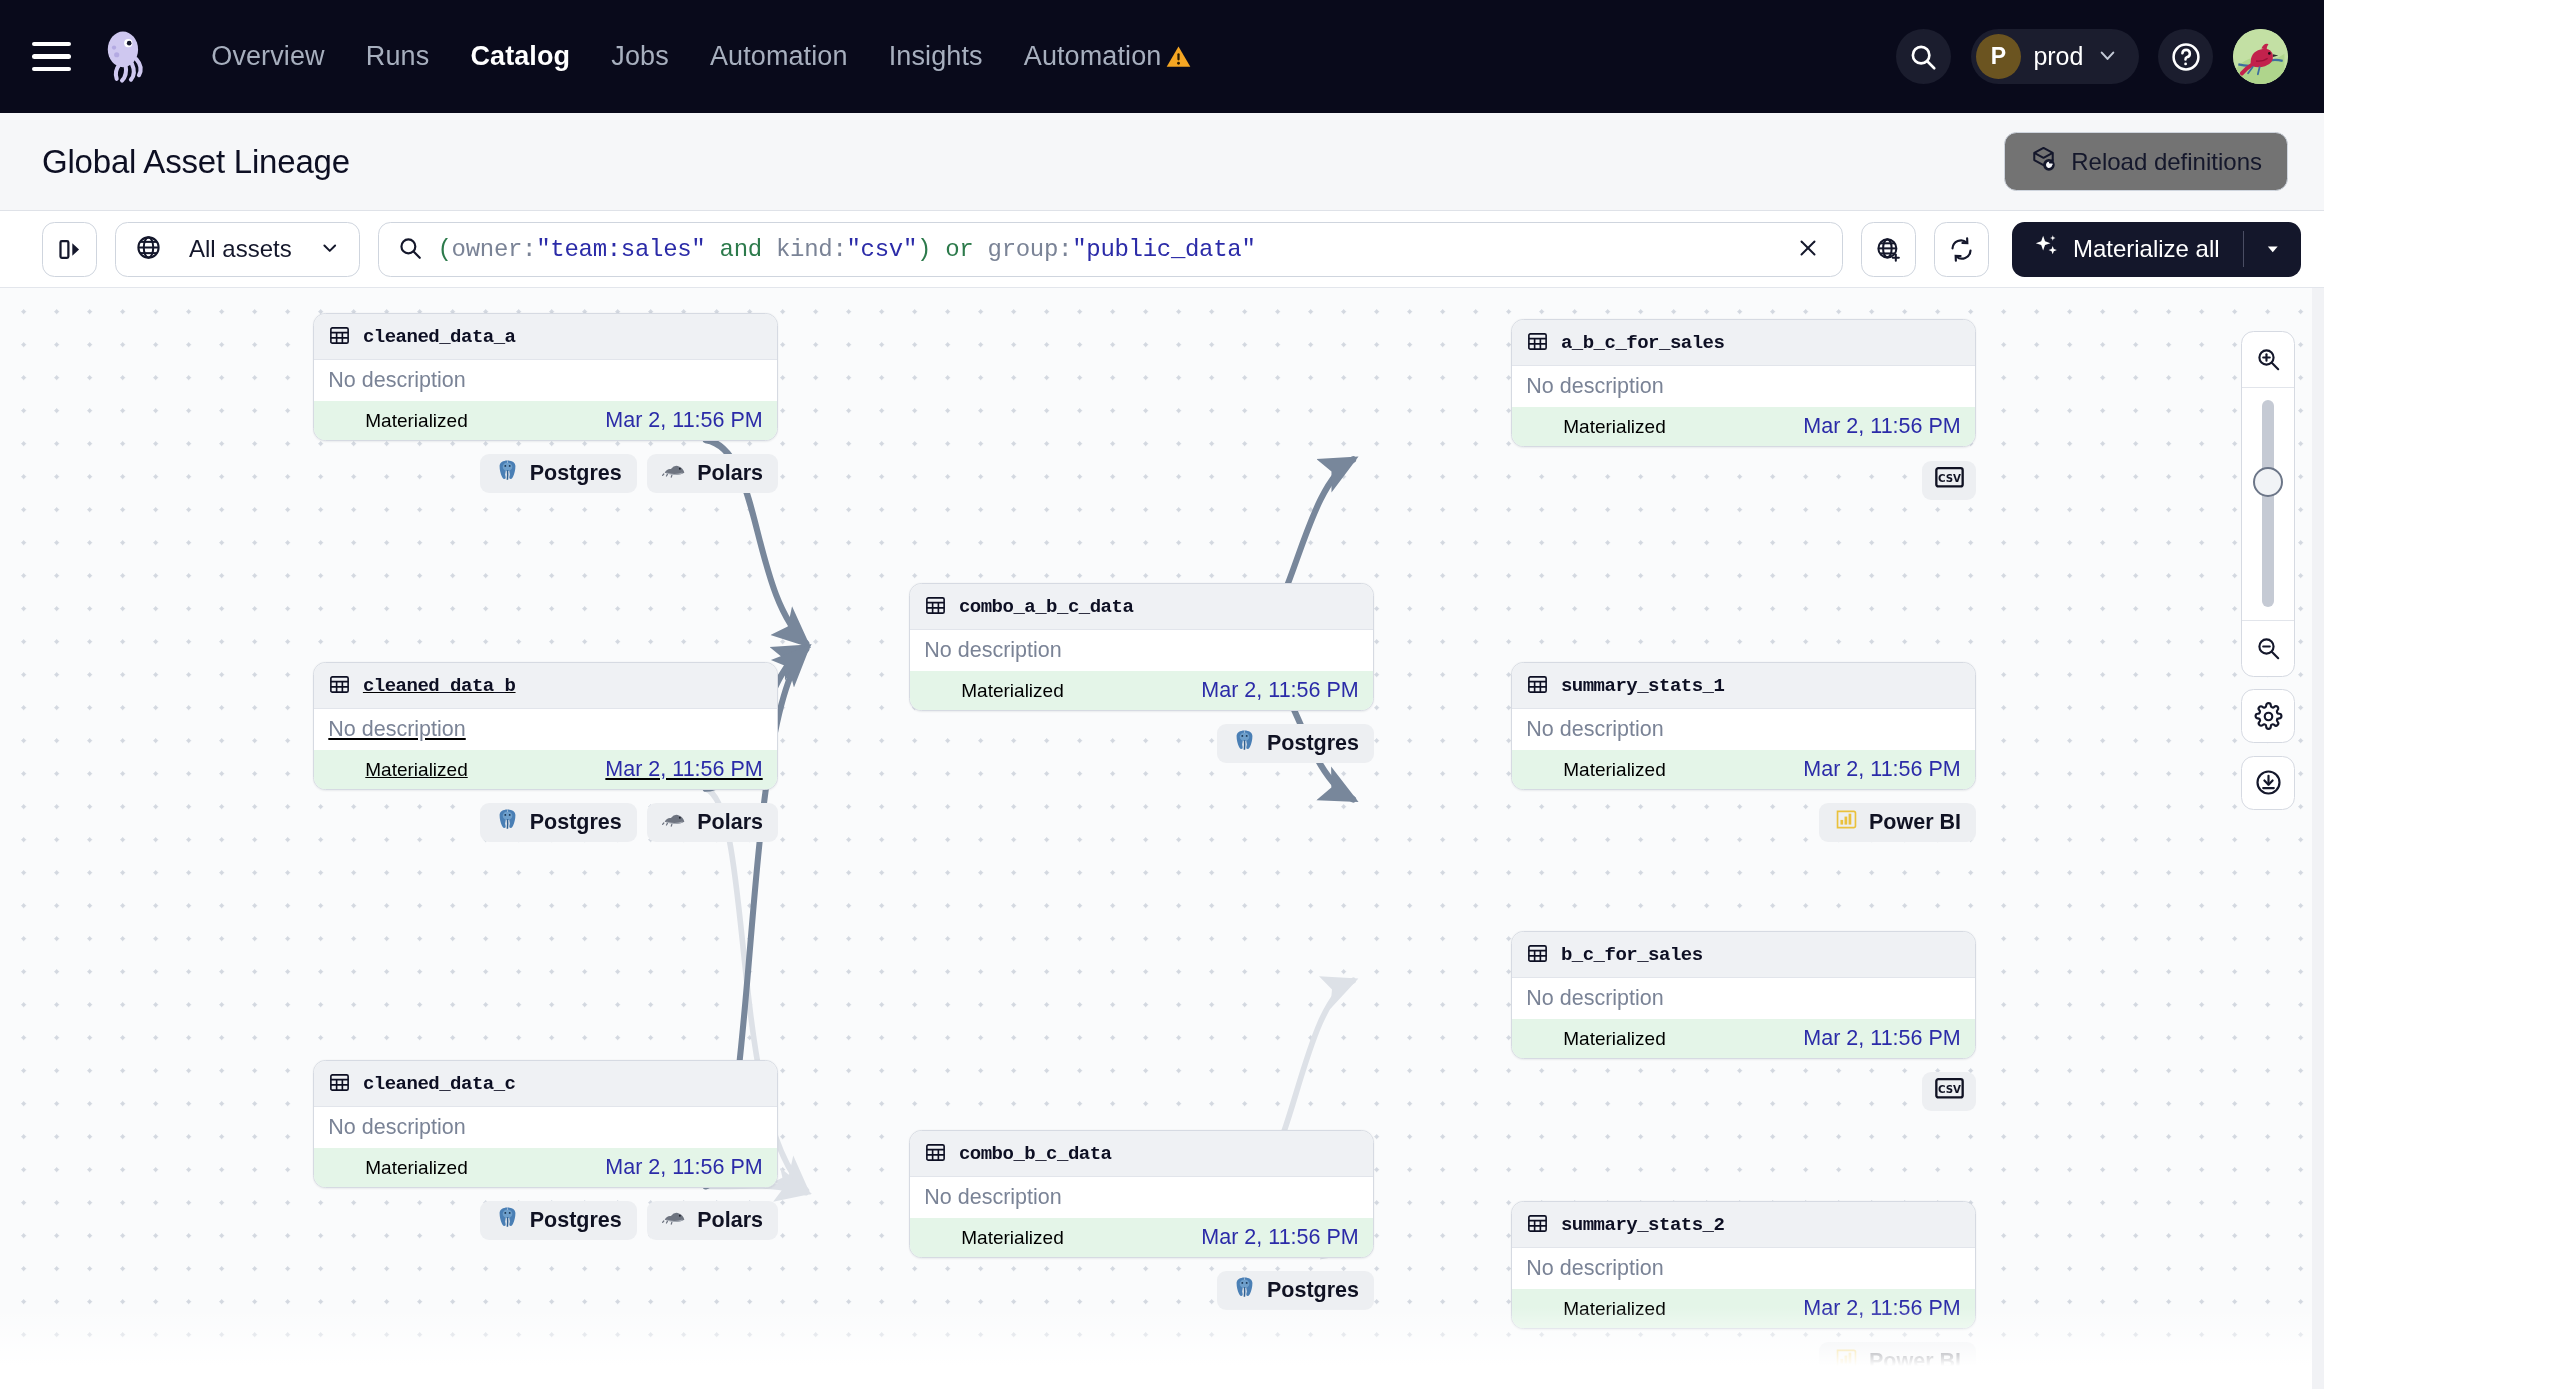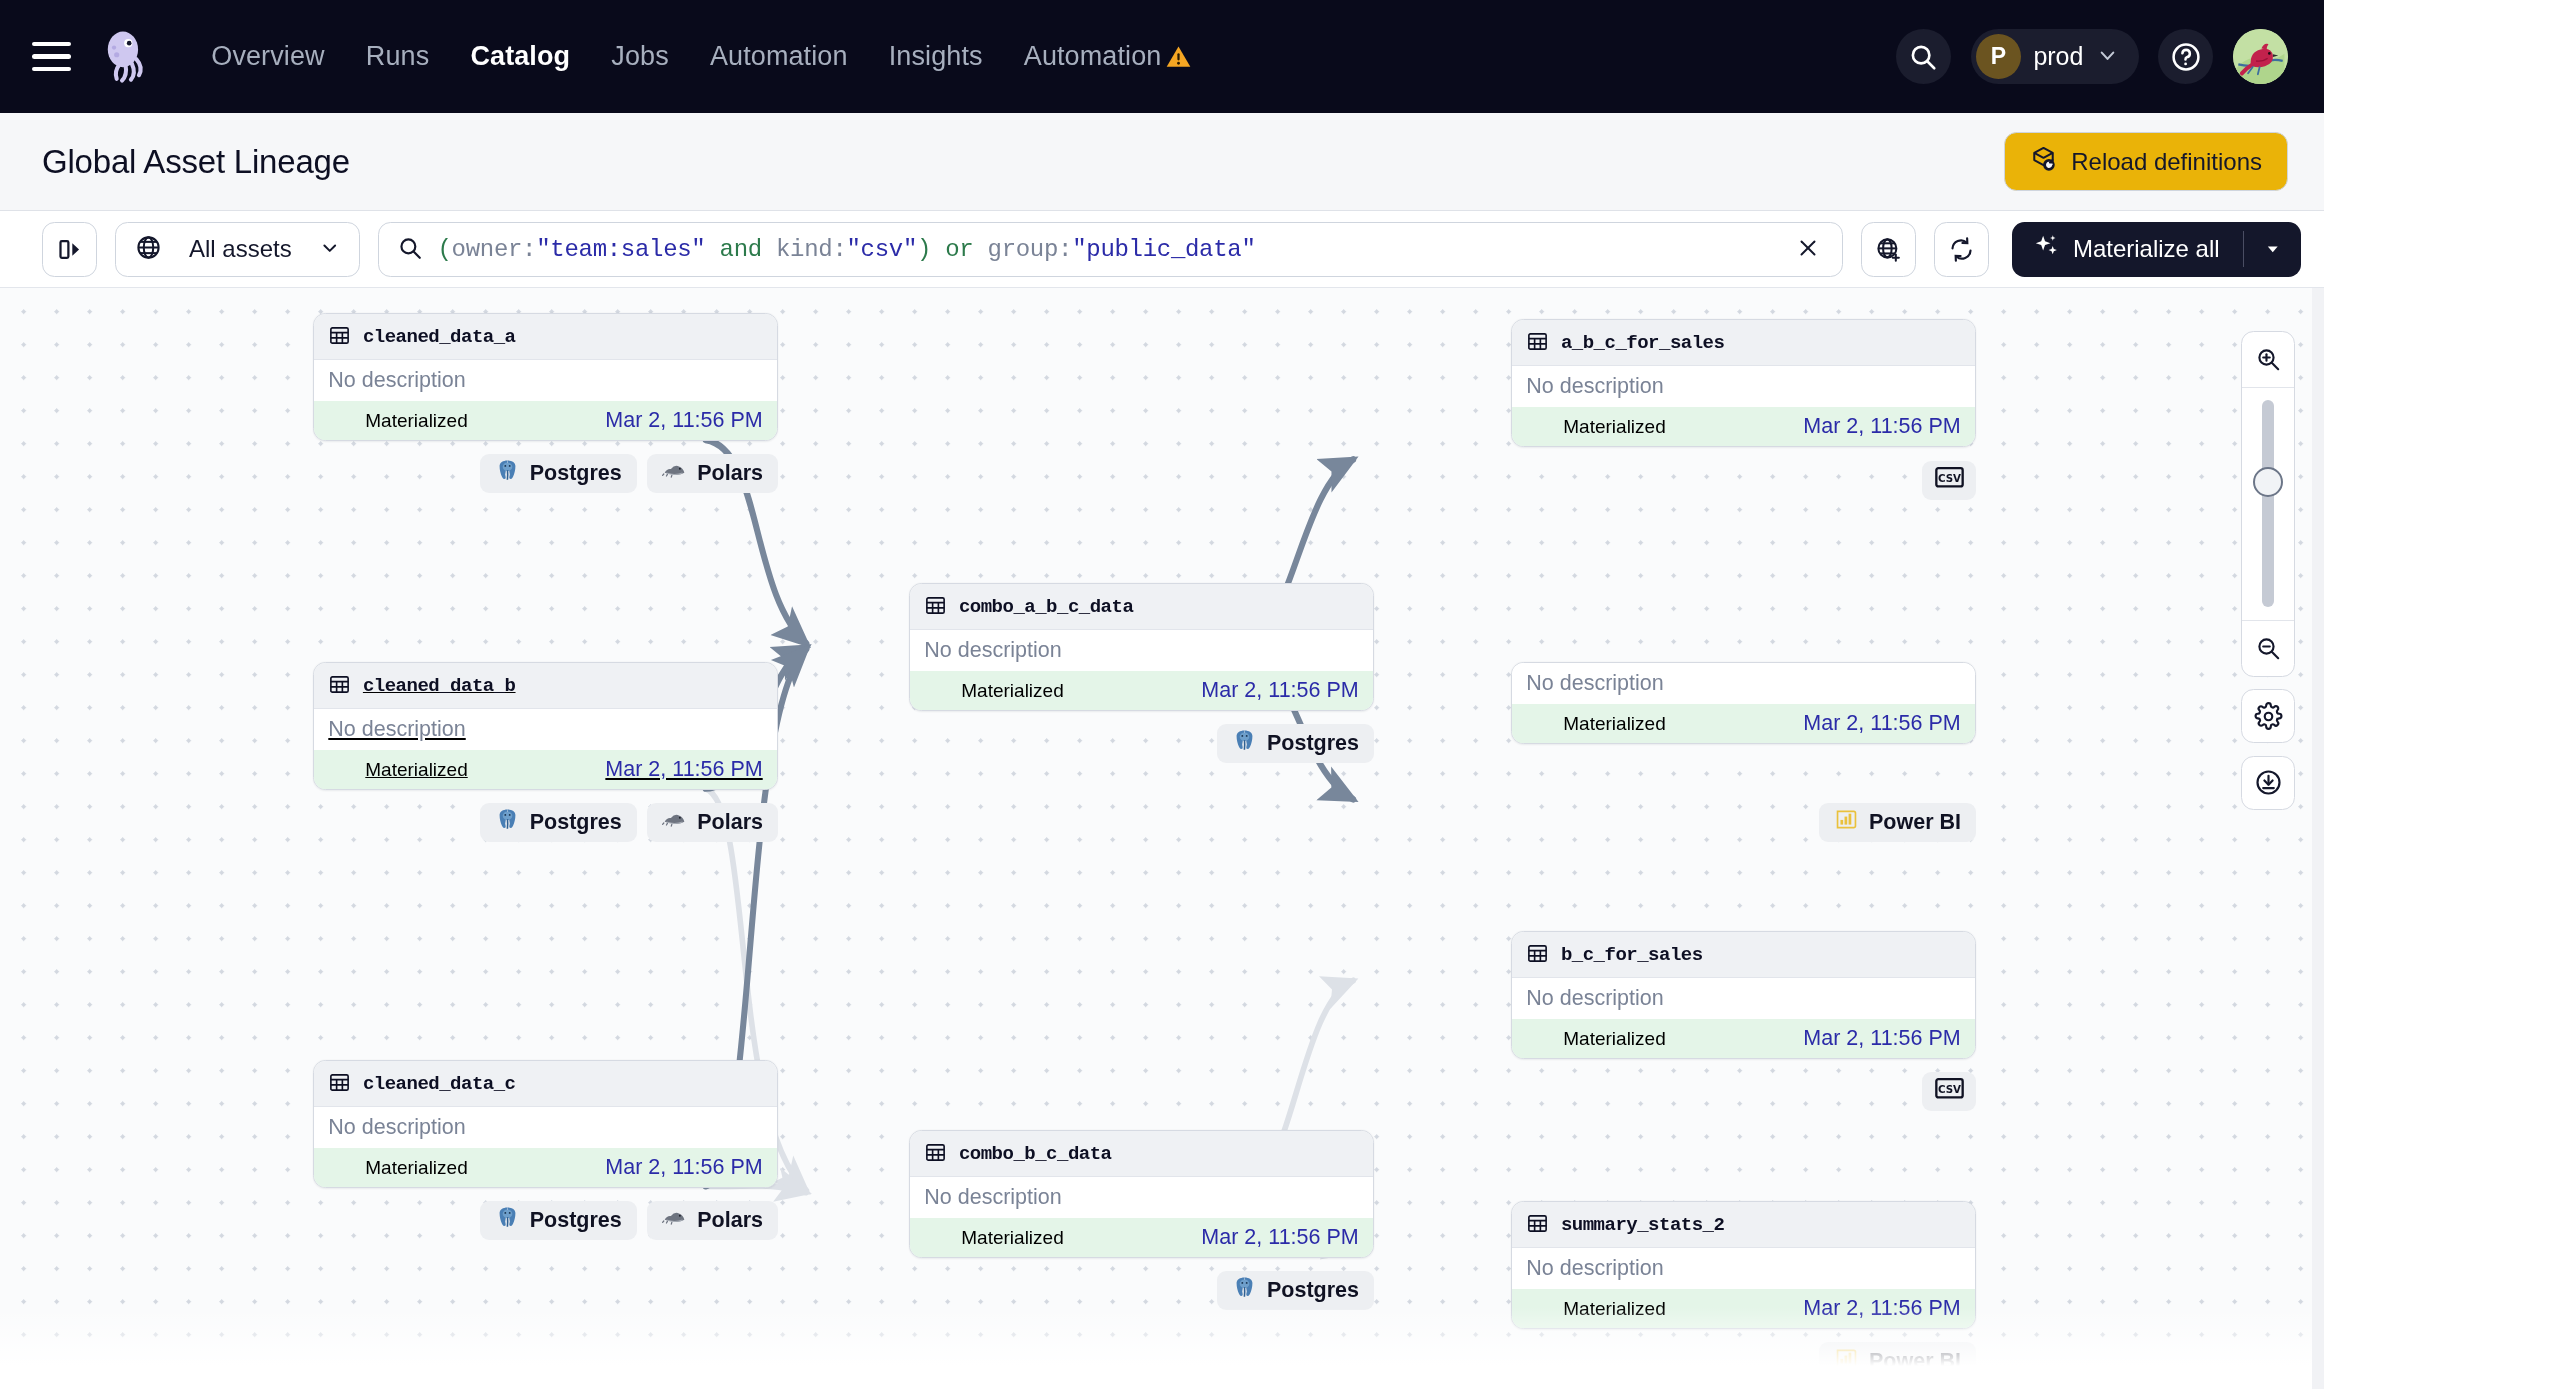--- a/index.html
+++ b/index.html
@@ -50,21 +50,21 @@
 
   
   .pagehead {
     height: 98px; flex: 0 0 98px; background: #F6F7F9;
     border-bottom: 0.9px solid #DFE2E8;
     display: flex; align-items: center; padding: 0 36px 0 42px;
   }
   .pagetitle { font-size: 33px; color: #0D0F23; letter-spacing: -0.2px; }
   .reload-btn {
     margin-left: auto; height: 59px; border: 0.9px solid #CFD5DE; border-radius: 12.5px;
-    background: #eab308; display: flex; align-items: center; gap: 14.3px; padding: 0 25px;
+    background: #737373; display: flex; align-items: center; gap: 14.3px; padding: 0 25px;
     font-size: 24px; color: #14172B; cursor: pointer;
   }
 
   
   .toolbar {
     height: 77px; flex: 0 0 77px; background: #ffffff; border-bottom: 0.9px solid #E3E6EC;
     display: flex; align-items: center; padding: 0 23px 0 42px; gap: 18px;
   }
   .icon-sq {
     width: 55px; height: 55px; border: 0.9px solid #CFD5DE; border-radius: 12.5px; background: #fff;
@@ -574,20 +574,30 @@
         </div>
         <div class="tags" style="left: 1511px; top: 173px; width: 465px; justify-content: flex-end;">
           <div class="tag icon-only">
             <span><svg width="29" height="20.6" viewBox="0 0 32 23" style="font-size:24px">
                 <rect x="1.3" y="1.3" width="29.4" height="20.4" rx="2.2" fill="none" stroke="#101223" stroke-width="2.6"></rect>
                 <text x="16" y="16.2" text-anchor="middle" font-family="DejaVu Sans, sans-serif" font-size="11.5" font-weight="700" fill="#101223">CSV</text>
               </svg></span>
           </div>
         </div>
         <div class="node" style="left: 1511px; top: 374px;">
+          <div class="node-head">
+            <span><svg width="23" height="23" viewBox="0 0 24 24" fill="none" stroke="#0D0F23" stroke-width="1.7">
+                <rect x="3" y="4" width="18" height="16" rx="1.6"></rect>
+                <line x1="3" y1="9" x2="21" y2="9"></line>
+                <line x1="3" y1="14.5" x2="21" y2="14.5"></line>
+                <line x1="9" y1="9" x2="9" y2="20"></line>
+                <line x1="15" y1="9" x2="15" y2="20"></line>
+              </svg></span>
+            <span class="node-name">summary_stats_1</span>
+          </div>
           <div class="node-desc">No description</div>
           <div class="node-foot">
             <span class="node-status">Materialized</span>
             <span class="node-time">Mar 2, 11:56 PM</span>
           </div>
         </div>
         <div class="tags" style="left: 1511px; top: 515px; width: 465px; justify-content: flex-end;">
           <div class="tag">
             <span><svg width="25" height="25" viewBox="0 0 24 24">
                 <path d="M3.4 4.2 h15.6 a1.6 1.6 0 0 1 1.6 1.6 v12.4 a1.6 1.6 0 0 1 -1.6 1.6 H3.4 Z" fill="none" stroke="#EAC13C" stroke-width="1.6"></path>

